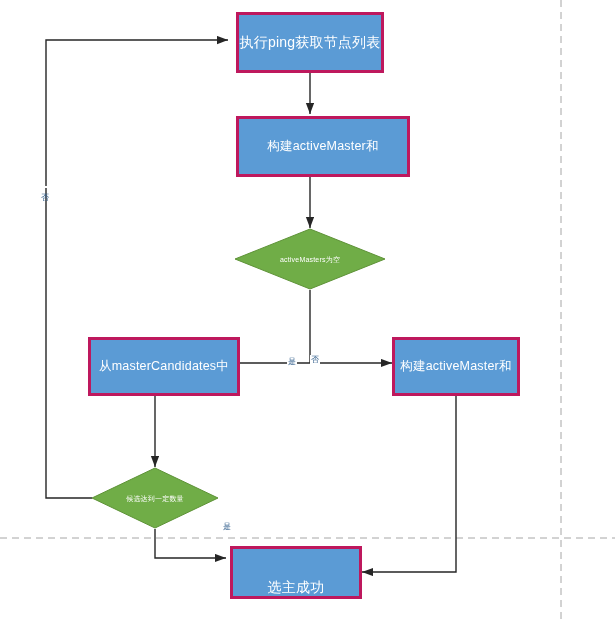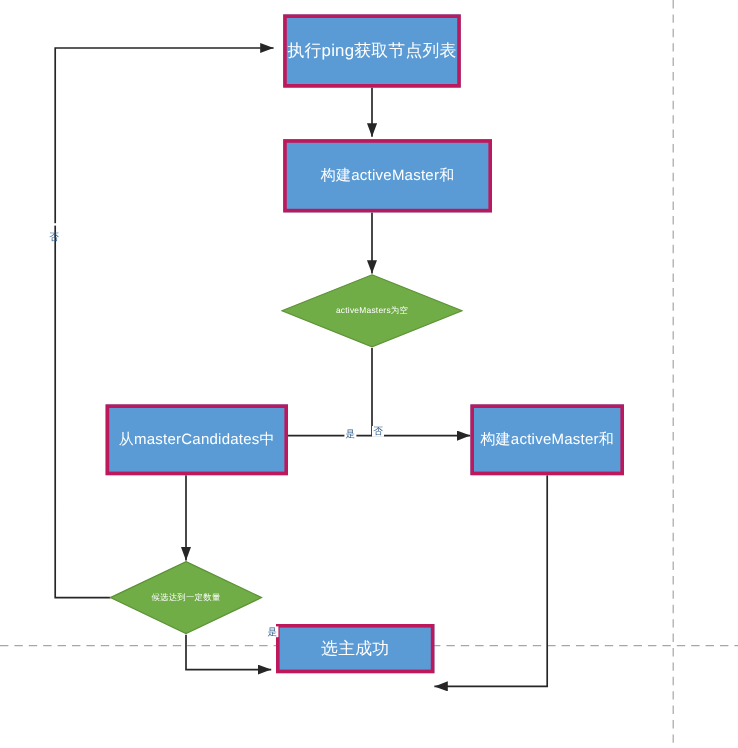--- a/index.html
+++ b/index.html
@@ -142,21 +142,21 @@
     <span>构建activeMaster和</span>
   </div>
 
   <div class="node decision" style="left:91px; top:467px; width:128px; height:62px;">
     <svg width="128" height="62">
       <polygon points="64,1 127,31 64,61 1,31" fill="#70AD47" stroke="#5D9236" stroke-width="1"></polygon>
     </svg>
     <span class="dtext">候选达到一定数量</span>
   </div>
 
-  <div class="node process big" style="left:230px; top:520px; width:132px; height:41px;">
+  <div class="node process big" style="left:230px; top:546px; width:132px; height:53px;align-items:flex-end;">
     <span>选主成功</span>
   </div>
 
   <span class="edge-label vertical" style="left:40px; top:186px;">否</span>
 
   <span class="edge-label" style="left:287px; top:357px;">是</span>
 
   <span class="edge-label" style="left:310px; top:355px;">否</span>
 
   <span class="edge-label" style="left:222px; top:522px;">是</span>

